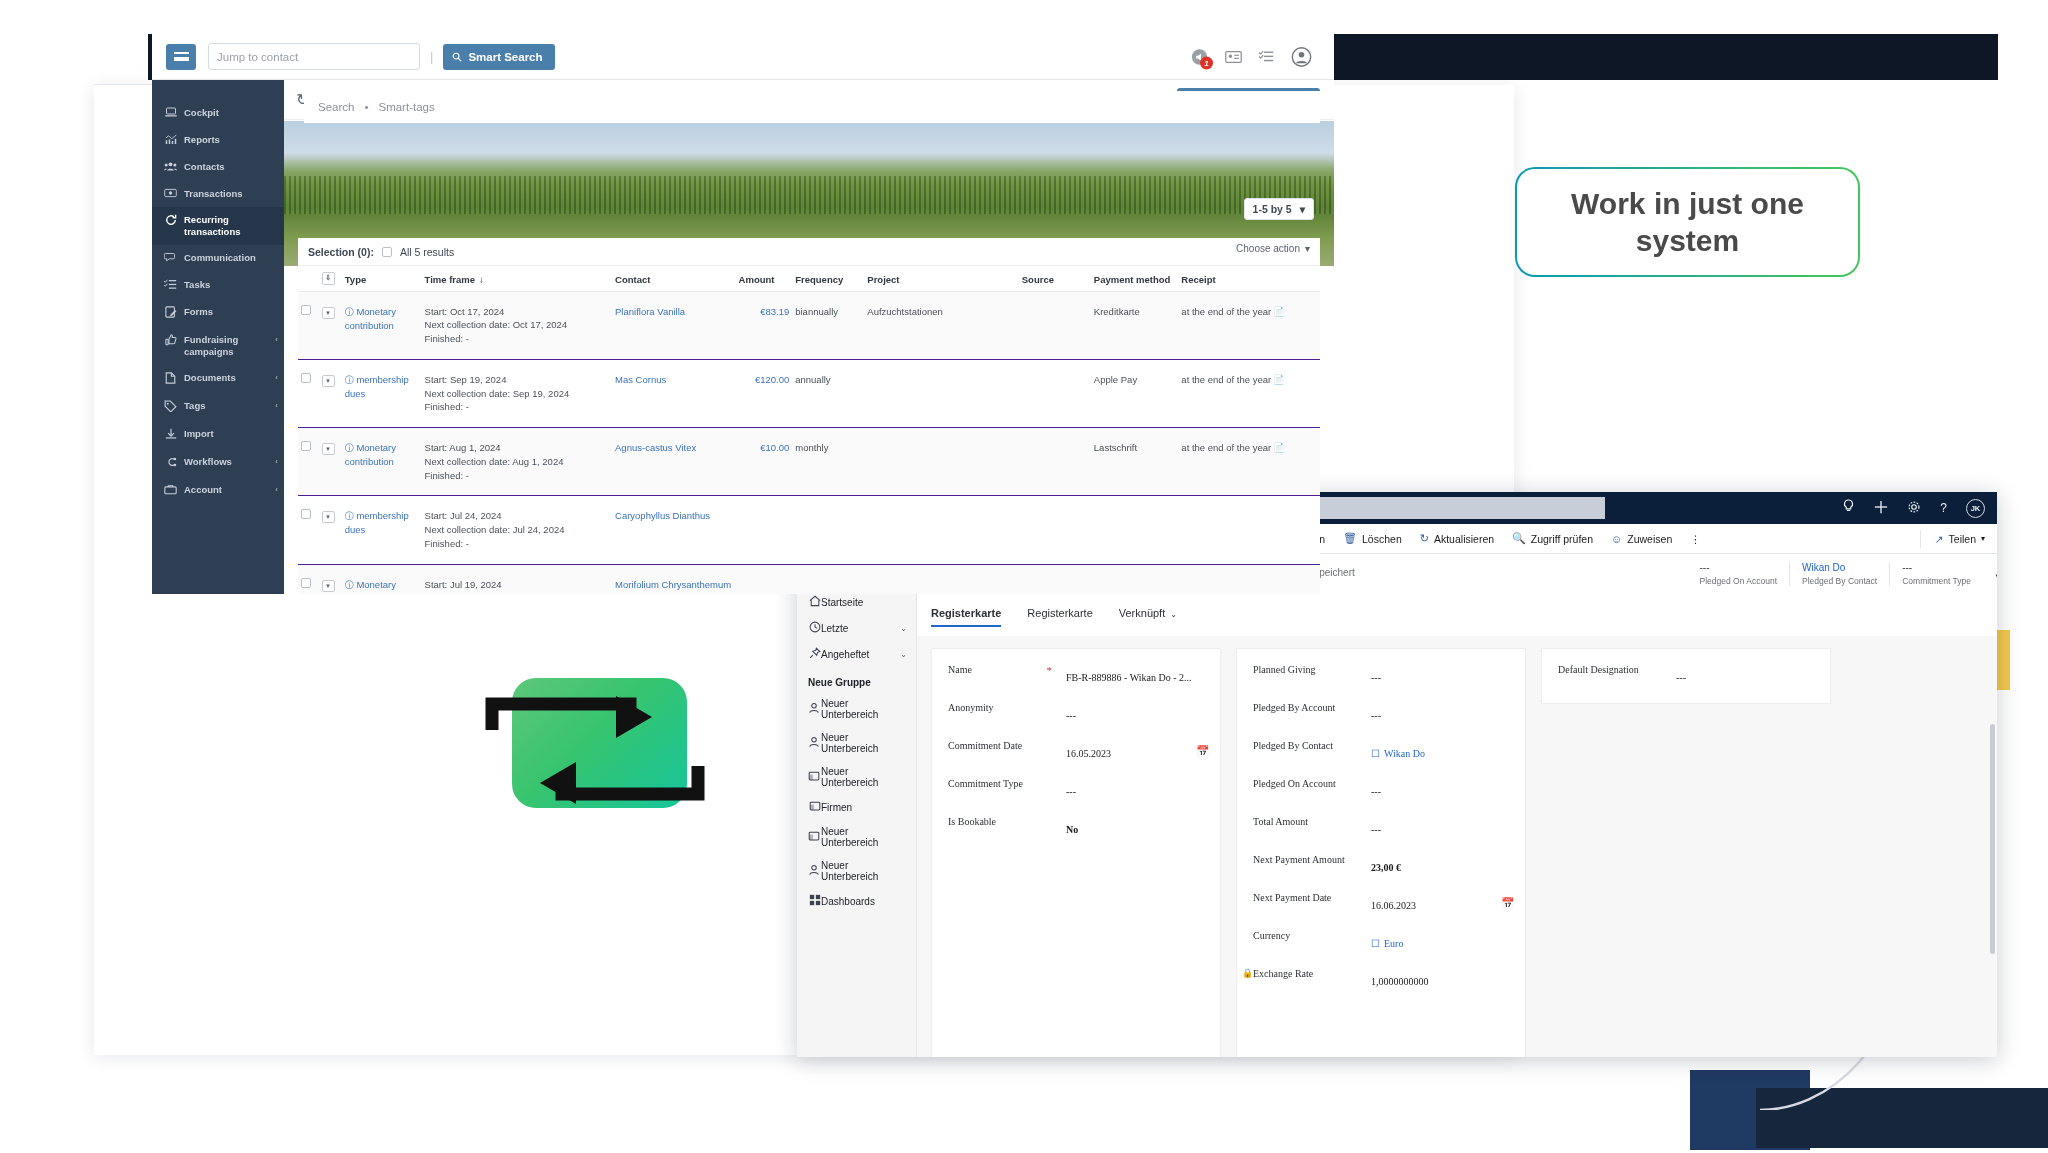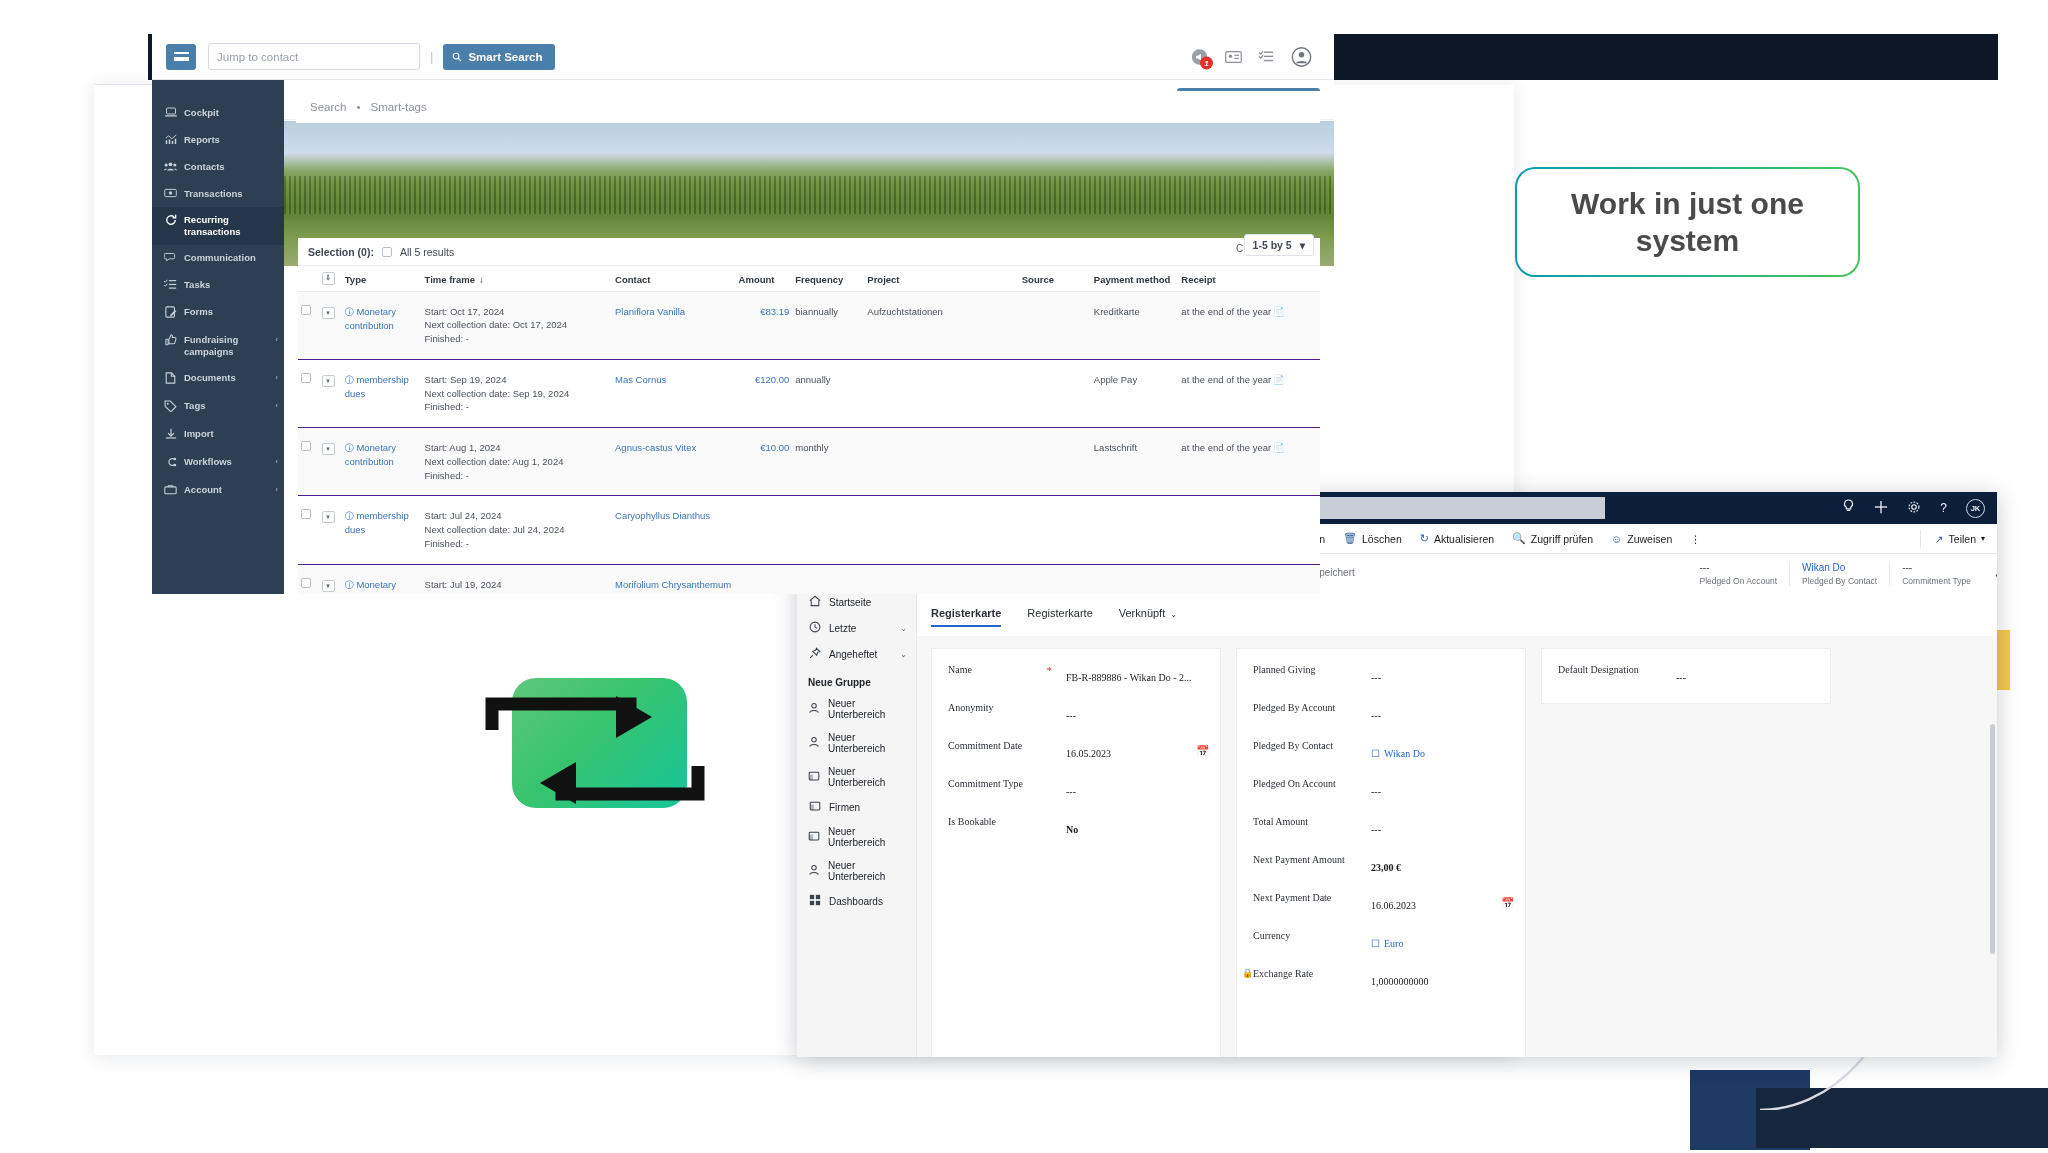--- a/index.html
+++ b/index.html
@@ -118,29 +118,29 @@
     background:
       linear-gradient(180deg,#b9cfe0 0%,#cfdcea 22%,#8aa86a 34%,#6f9242 44%,#587d33 60%,#7e9b4f 80%,#9aab74 100%);
   }
   #hero:after{
     content:""; position:absolute; left:0; top:38%; width:100%; height:26%;
     background:
       repeating-linear-gradient(90deg, rgba(30,60,20,.45) 0 2px, rgba(120,160,60,.25) 2px 5px);
     opacity:.85;
   }
   #search-card{
-    position:absolute; left:12px; top:11px; right:14px; height:32px; background:#fff;
+    position:absolute; left:20px; top:11px; right:14px; height:32px; background:#fff;
     display:flex; align-items:center; padding:0 14px; gap:10px; font-size:11.5px; color:#8c929c;
     z-index:3;
   }
   #pager{
     position:absolute; right:20px; top:118px; z-index:4; background:#fff;
     border:1px solid #dfe3e9; border-radius:3px; height:22px; padding:0 8px;
     display:flex; align-items:center; gap:8px; font-size:10.5px; color:#3f4855;
-    font-weight:bold; cursor:pointer;margin-top:36px;
+    font-weight:bold; cursor:pointer;
   }
   #result-card{
     position:absolute; left:14px; top:158px; right:14px; bottom:0; background:#fff; z-index:3;
   }
   #sel-bar{
     height:28px; display:flex; align-items:center; padding:0 10px; gap:8px;
     font-size:10.5px; color:#3e4752; border-bottom:1px solid #eceef2; position:relative;
   }
   #sel-bar b{ font-weight:bold; }
   .chk{ width:10px; height:10px; border:1px solid #b9bfc9; border-radius:2px; background:#fff; display:inline-block; }
@@ -225,21 +225,21 @@
   .cmd .gi{ font-size:11px; color:#2f5b9c; }
   #d-share{
     position:absolute; right:12px; display:flex; align-items:center; gap:5px;
     font-size:10.5px; cursor:pointer; padding-left:14px; border-left:1px solid #e3e6ea; height:18px;
   }
   #d-body{ display:flex; height:503px; }
   #d-nav{
     width:120px; flex:none; background:#f5f5f5; padding:6px 0 0 0; font-size:10px; color:#20242b;
     border-right:1px solid #e7e7e7;
   }
-  .dn-item{ display:flex; align-items:center; gap:8px; padding:6px 8px 6px 11px; cursor:pointer; position:relative; }
+  .dn-item{ display:flex; align-items:center; gap:0; padding:6px 8px 6px 11px; cursor:pointer; position:relative; }
   .dn-item .dn-ico{ width:13px; text-align:center; font-size:11px; color:#3b4250; }
   .dn-chev{ position:absolute; right:9px; font-size:8px; color:#5a6170; }
   .dn-group{ padding:10px 8px 4px 11px; font-weight:bold; font-size:10px; color:#20242b; }
 
   #d-content{ flex:1; background:#fff; padding:10px 0 0 0; position:relative; overflow:hidden; }
   #rec-head{ padding:0 14px; position:relative; }
   #rec-title{ font-size:13.5px; font-weight:bold; color:#1b1b1b; }
   #rec-title small{ font-size:10px; font-weight:normal; color:#6b7077; }
   #rec-sub{ font-size:9.5px; color:#3b4048; margin-top:3px; }
   #rec-meta{

